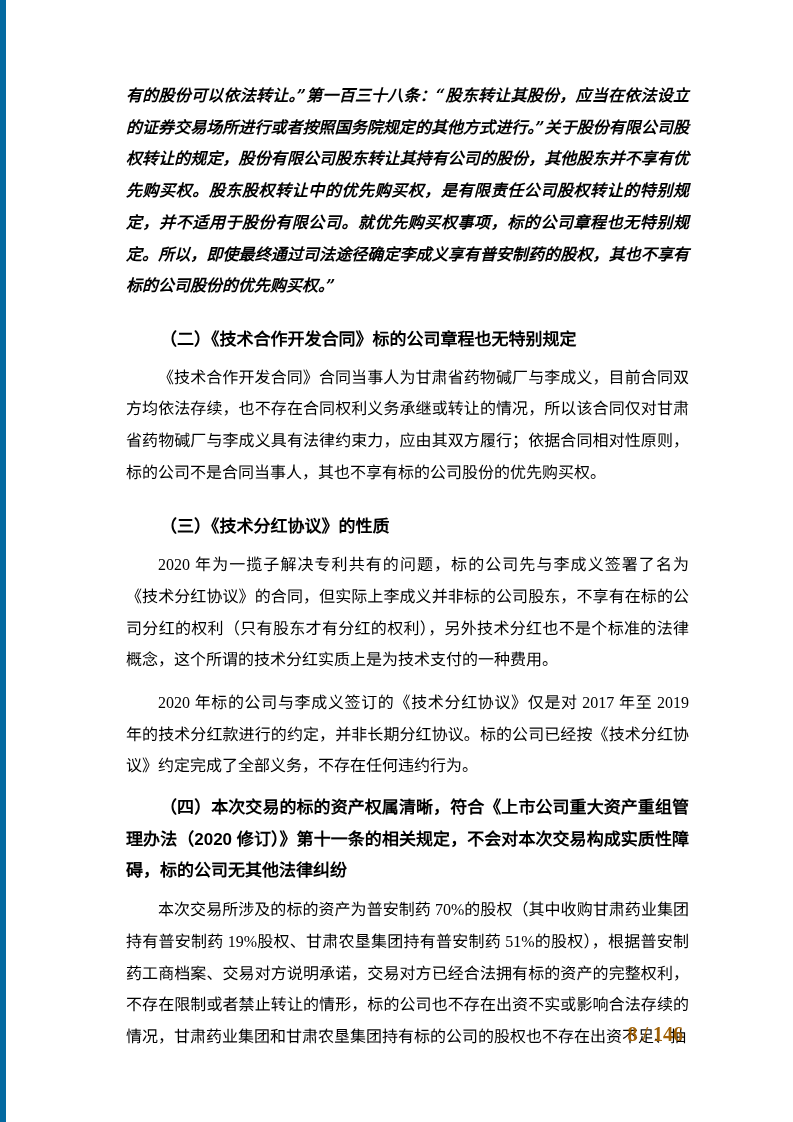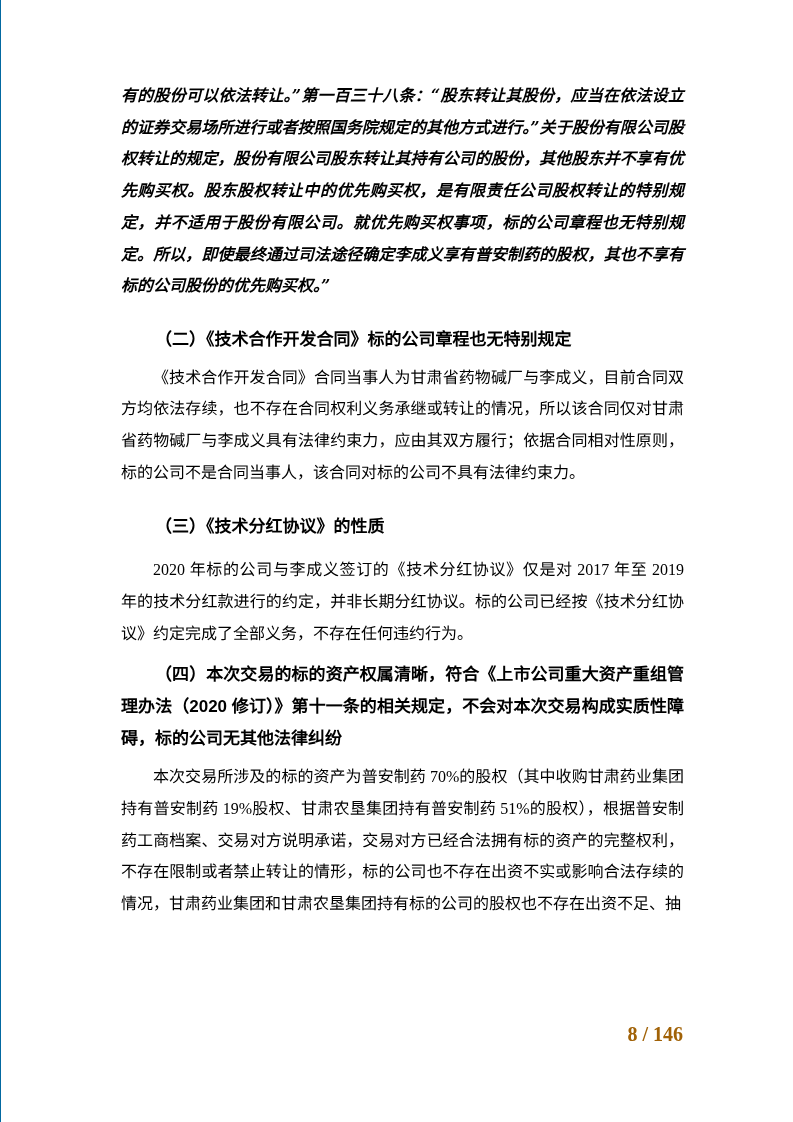--- a/index.html
+++ b/index.html
@@ -6,21 +6,21 @@
     margin: 0;
     padding: 0;
     background: #ffffff;
   }
   .page {
     position: relative;
     width: 793px;
     height: 1122px;
     margin: 0 auto;
     background: #ffffff;
-    border-left: 1px solid #0369a1;
+    border-left: 6px solid #0369a1;
     box-sizing: border-box;
     overflow: hidden;
     color: #000000;
     font-family: "Liberation Serif", "DejaVu Serif", serif;
   }
   .content {
     position: absolute;
     top: 80px;
     left: 120px;
     width: 563px;
@@ -71,24 +71,25 @@
 </head>
 <body>
 
 <div class="page">
   <div class="content">
 
     <p class="para kai">有的股份可以依法转让。”第一百三十八条：“股东转让其股份，应当在依法设立的证券交易场所进行或者按照国务院规定的其他方式进行。”关于股份有限公司股权转让的规定，股份有限公司股东转让其持有公司的股份，其他股东并不享有优先购买权。股东股权转让中的优先购买权，是有限责任公司股权转让的特别规定，并不适用于股份有限公司。就优先购买权事项，标的公司章程也无特别规定。所以，即使最终通过司法途径确定李成义享有普安制药的股权，其也不享有标的公司股份的优先购买权。”</p>
 
     <h3 class="heading heading-2">（二）《技术合作开发合同》标的公司章程也无特别规定</h3>
 
-    <p class="para para-2">《技术合作开发合同》合同当事人为甘肃省药物碱厂与李成义，目前合同双方均依法存续，也不存在合同权利义务承继或转让的情况，所以该合同仅对甘肃省药物碱厂与李成义具有法律约束力，应由其双方履行；依据合同相对性原则，标的公司不是合同当事人，该合同对标的公司不具有法律约束力。</p>
+    <p class="para para-2">《技术合作开发合同》合同当事人为甘肃省药物碱厂与李成义，目前合同双方均依法存续，也不存在合同权利义务承继或转让的情况，所以该合同仅对甘肃省药物碱厂与李成义具有法律约束力，应由其双方履行；依据合同相对性原则，标的公司不是合同当事人，其也不享有标的公司股份的优先购买权。</p>
 
     <h3 class="heading heading-3">（三）《技术分红协议》的性质</h3>
 
+    <p class="para para-3a">2020 年为一揽子解决专利共有的问题，标的公司先与李成义签署了名为《技术分红协议》的合同，但实际上李成义并非标的公司股东，不享有在标的公司分红的权利（只有股东才有分红的权利），另外技术分红也不是个标准的法律概念，这个所谓的技术分红实质上是为技术支付的一种费用。</p>
 
     <p class="para para-3b">2020 年标的公司与李成义签订的《技术分红协议》仅是对 2017 年至 2019 年的技术分红款进行的约定，并非长期分红协议。标的公司已经按《技术分红协议》约定完成了全部义务，不存在任何违约行为。</p>
 
     <h3 class="heading heading-4">（四）本次交易的标的资产权属清晰，符合《上市公司重大资产重组管理办法（2020 修订）》第十一条的相关规定，不会对本次交易构成实质性障碍，标的公司无其他法律纠纷</h3>
 
     <p class="para para-4">本次交易所涉及的标的资产为普安制药 70%的股权（其中收购甘肃药业集团持有普安制药 19%股权、甘肃农垦集团持有普安制药 51%的股权），根据普安制药工商档案、交易对方说明承诺，交易对方已经合法拥有标的资产的完整权利，不存在限制或者禁止转让的情形，标的公司也不存在出资不实或影响合法存续的情况，甘肃药业集团和甘肃农垦集团持有标的公司的股权也不存在出资不足、抽</p>
 
   </div>
 
   <div class="page-footer">8 / 146</div>

